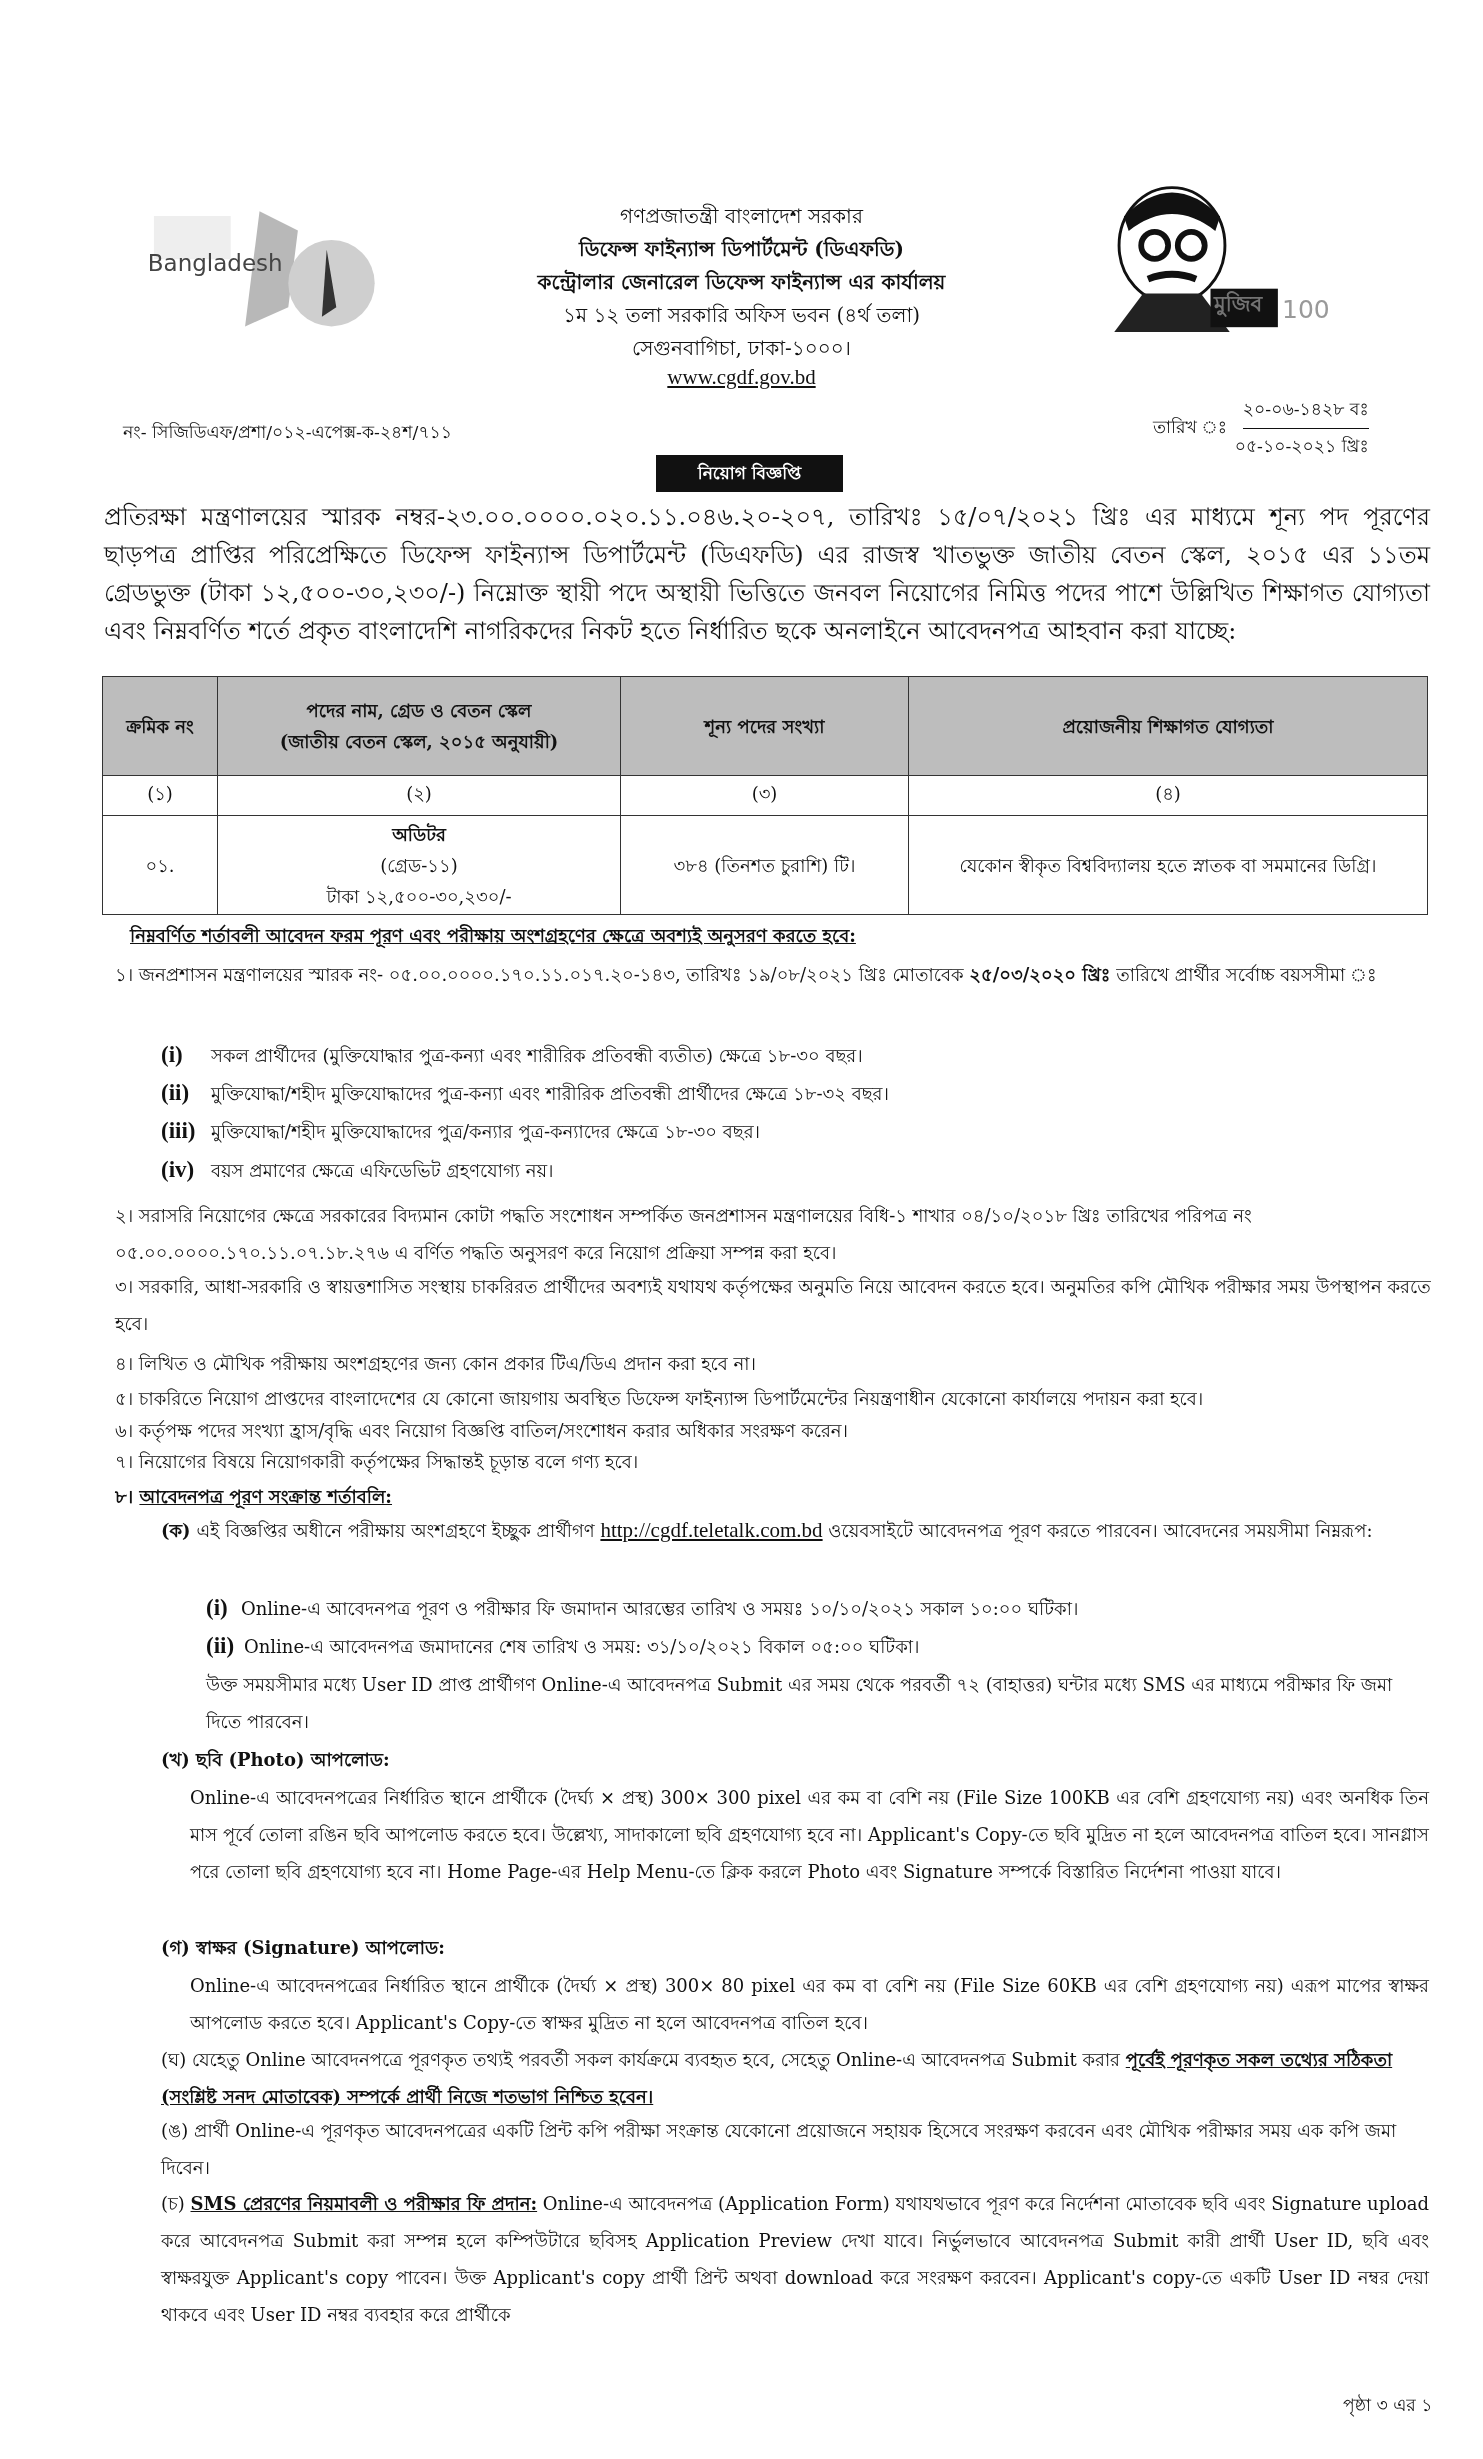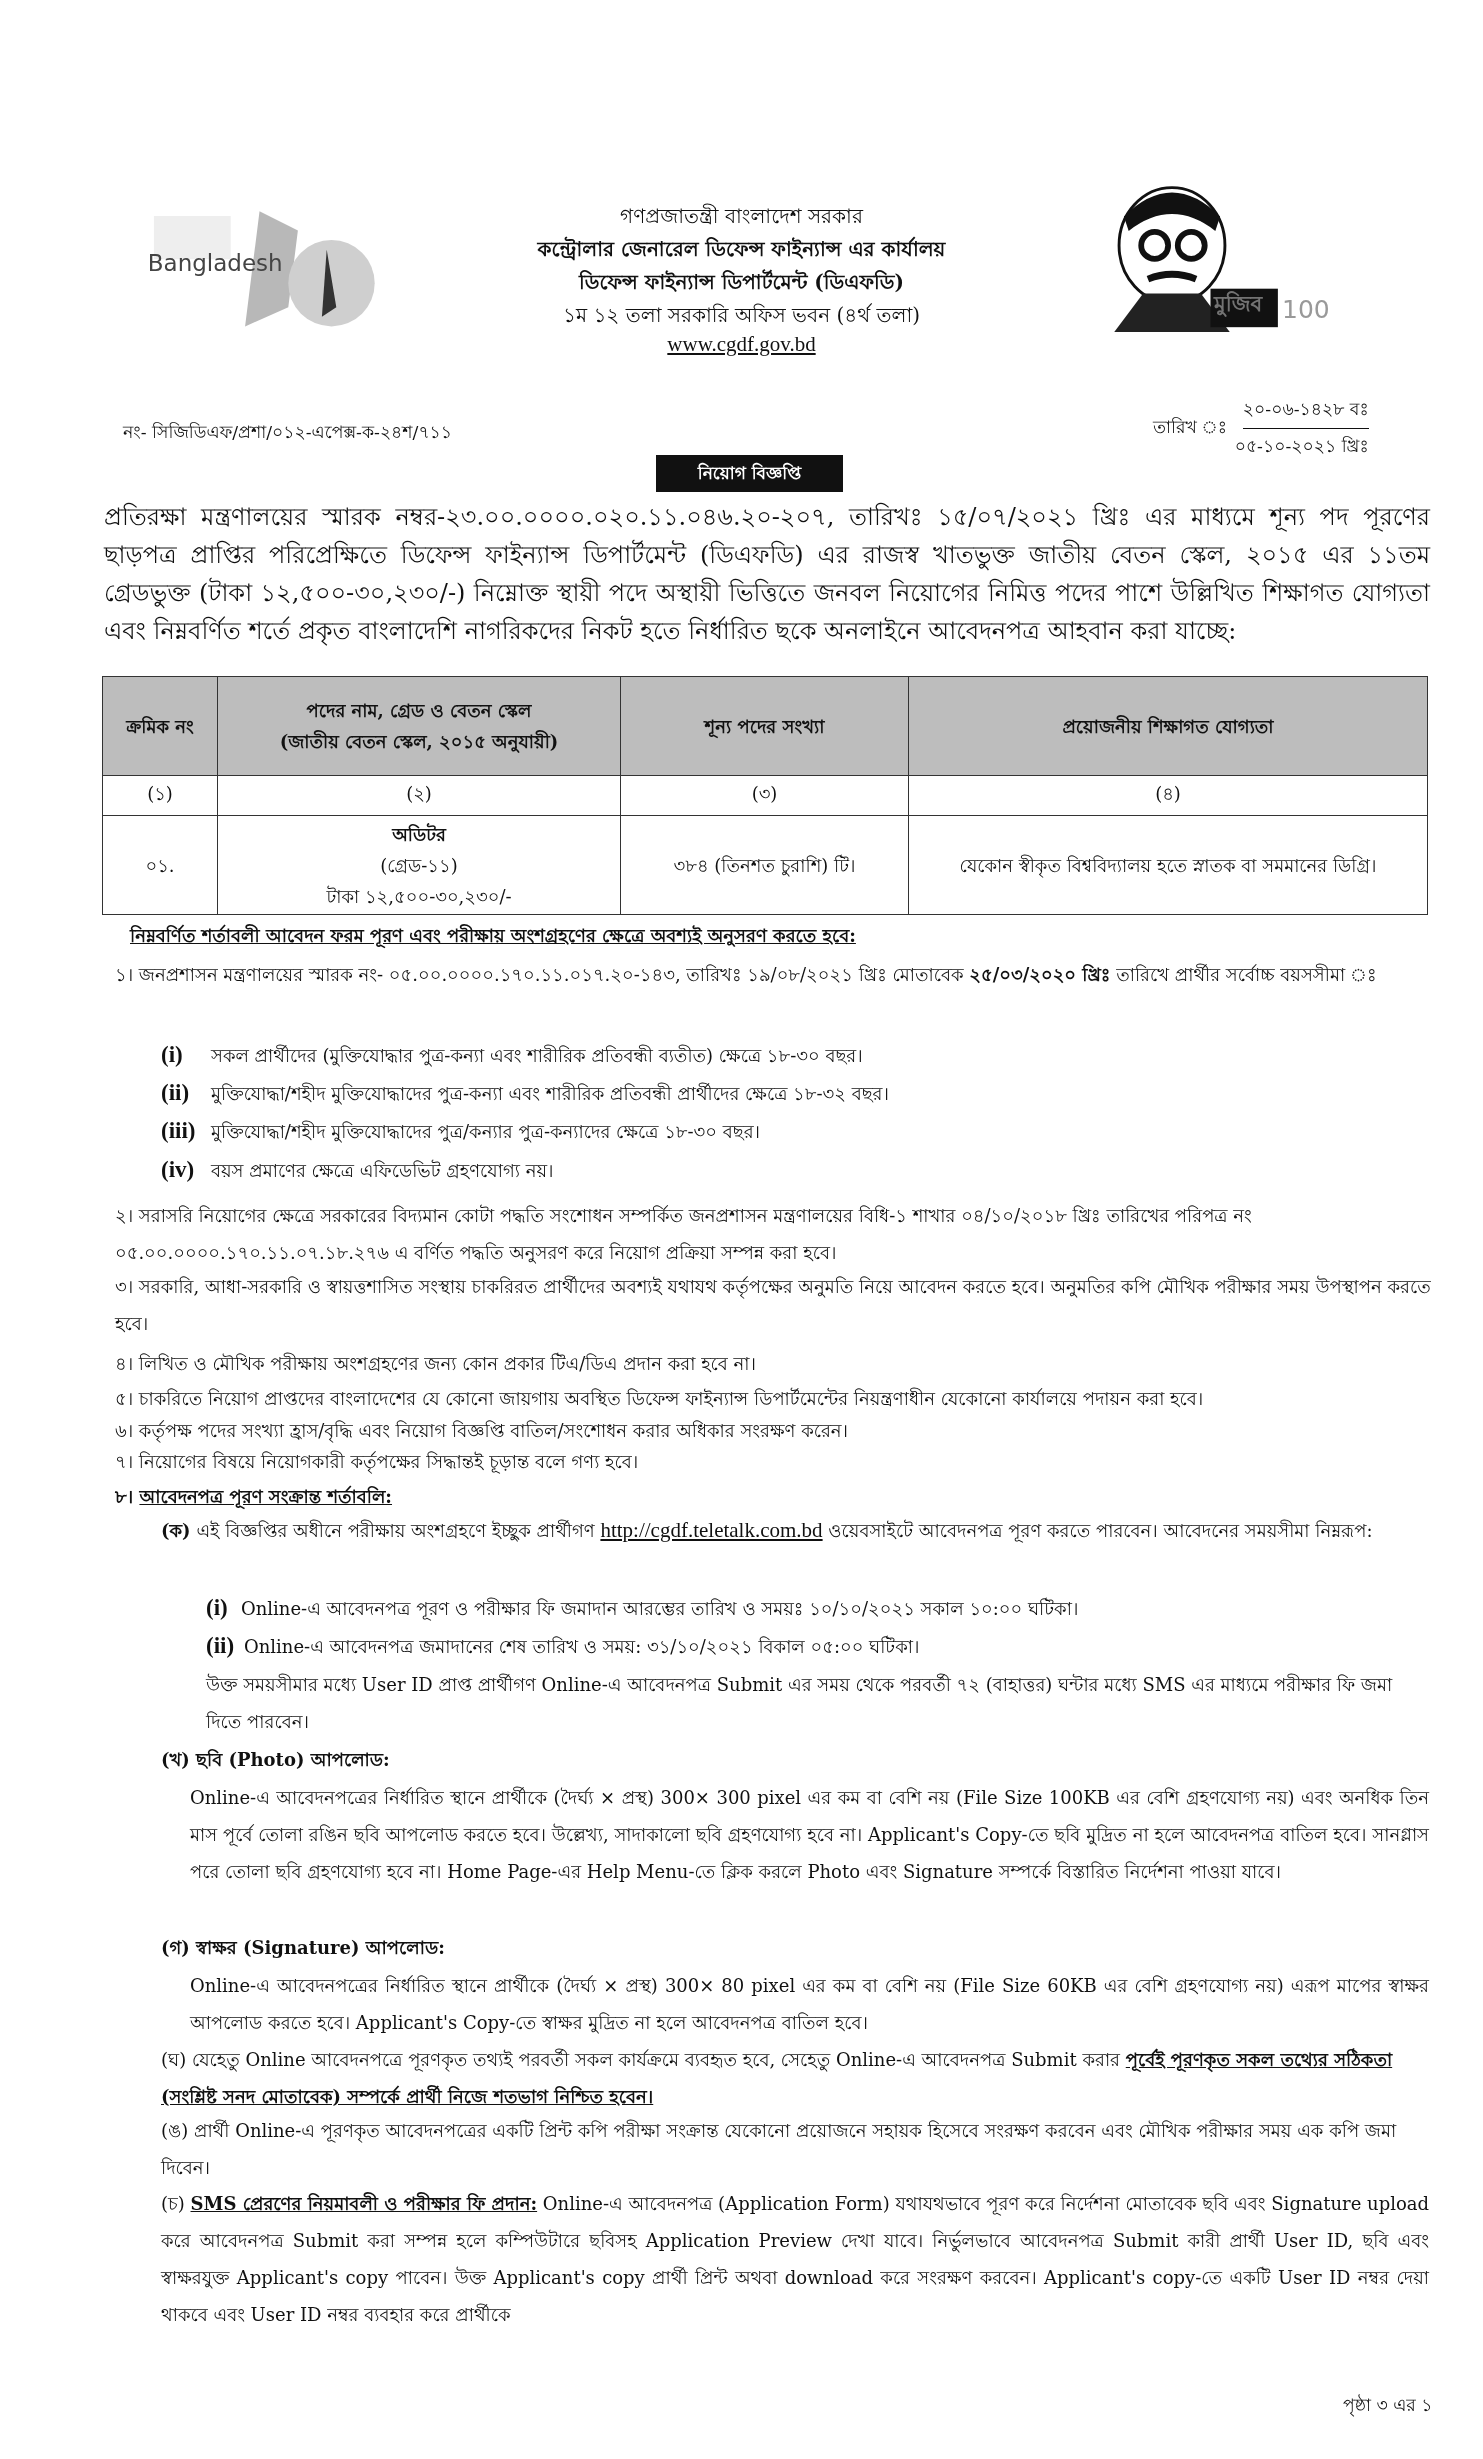--- a/index.html
+++ b/index.html
@@ -67,23 +67,24 @@
     <path d="M55 105 Q80 95 105 105" stroke="#111" stroke-width="7" fill="none"></path>
     <path d="M20 160 L50 120 L110 120 L140 160 Z" fill="#222"></path>
     <rect x="120" y="115" width="70" height="40" fill="#111"></rect>
   </svg>
   <span class="abs" style="left:119px;top:110px;color:#737373;font-size:21px;font-weight:bold;">মুজিব</span>
   <span class="abs" style="left:187px;top:117px;color:#999;font-size:25px;font-family:'DejaVu Sans',sans-serif;">100</span>
 </div>
 
 <div class="hdr" style="top:200px;">
   <div class="hdr-line l1">গণপ্রজাতন্ত্রী বাংলাদেশ সরকার</div>
+  <div class="hdr-line">ডিফেন্স ফাইন্যান্স ডিপার্টমেন্ট (ডিএফডি)</div>
   <div class="hdr-line">কন্ট্রোলার জেনারেল ডিফেন্স ফাইন্যান্স এর কার্যালয়</div>
-  <div class="hdr-line">ডিফেন্স ফাইন্যান্স ডিপার্টমেন্ট (ডিএফডি)</div>
   <div class="hdr-line l4">১ম ১২ তলা সরকারি অফিস ভবন (৪র্থ তলা)</div>
+  <div class="hdr-line l5">সেগুনবাগিচা, ঢাকা-১০০০।</div>
   <div class="hdr-url">www.cgdf.gov.bd</div>
 </div>
 
 <div class="abs memo">নং- সিজিডিএফ/প্রশা/০১২-এপেক্স-ক-২৪শ/৭১১</div>
 <div class="abs date-wrap">
   <span>তারিখ ঃ</span>
   <span class="date-frac">
     <span class="top">২০-০৬-১৪২৮ বঃ</span>
     <span class="bot">০৫-১০-২০২১ খ্রিঃ</span>
   </span>

